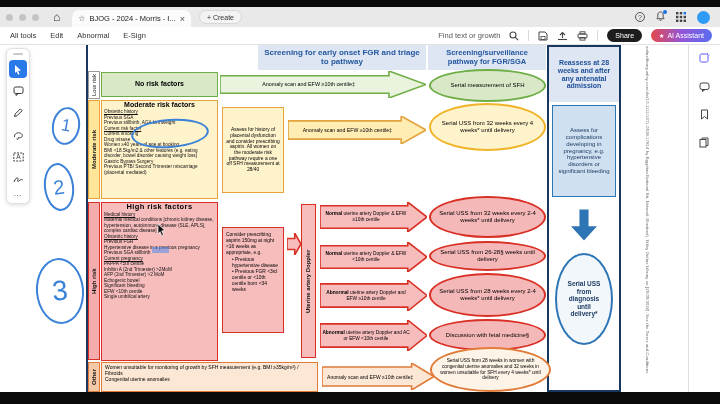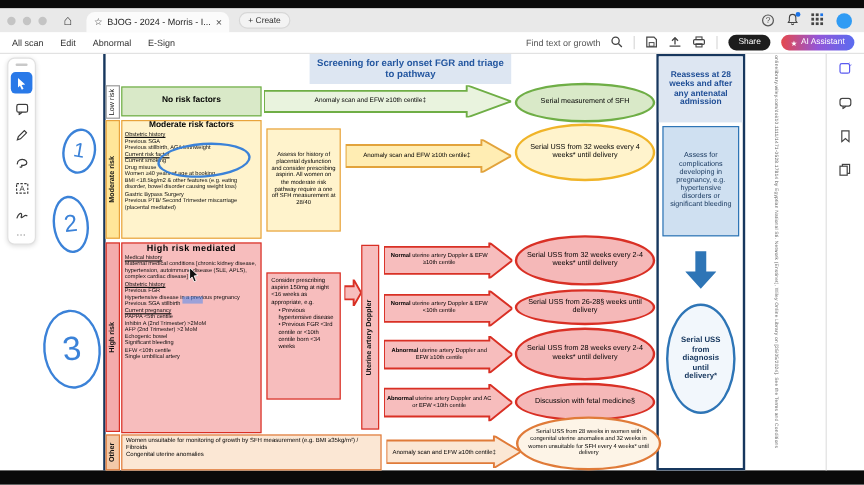--- a/index.html
+++ b/index.html
@@ -100,21 +100,21 @@
               <rect x="3.8" y="7.6" width="2.4" height="2.4"></rect>
               <rect x="7.6" y="7.6" width="2.4" height="2.4"></rect>
             </g>
           </svg>
       </div>
       <div class="avatar"></div>
     </div>
   </div>
 
   <div class="abs app-toolbar">
-    <span class="menu">All scan</span>
+    <span class="menu">All tools</span>
     <span class="menu">Edit</span>
     <span class="menu">Abnormal</span>
     <span class="menu">E-Sign</span>
     <div class="tb-right">
       <span class="find-label">Find text or growth</span>
       <span>
         <svg width="10" height="10" viewBox="0 0 10 10">
             <circle cx="4" cy="4" r="3" fill="none" stroke="#444" stroke-width="1.1"></circle>
             <line x1="6.3" y1="6.3" x2="9.2" y2="9.2" stroke="#444" stroke-width="1.1"></line>
           </svg>
@@ -182,20 +182,23 @@
     <div class="tool">
       <svg width="11" height="9" viewBox="0 0 11 9">
           <path d="M1 7C2.5 3 4.5 2 5 3.5 5.4 4.8 3.6 6.8 5.4 6.2 7 5.7 7.5 3.5 9.8 5" fill="none" stroke="#3b3b3b" stroke-width="1"></path>
         </svg>
     </div>
     <div class="dots3">⋯</div>
   </div>
 
   <div class="abs hdr" style="left:258px;top:45px;width:168px;height:25px;font-size:8px;padding:0 6px">
     <div>Screening for early onset FGR and triage to pathway</div>
+  </div>
+  <div class="abs hdr" style="left:428px;top:45px;width:118px;height:25px;font-size:7.5px;padding:0 4px">
+    <div>Screening/surveillance pathway for FGR/SGA</div>
   </div>
 
   <div class="abs" style="left:86px;top:45px;width:2px;height:347px;background:#17375e"></div>
 
   <div class="abs vlab" style="left:88px;top:71px;width:12px;height:28px;border:1px solid #9a9a9a">Low risk</div>
   <div class="abs box" style="left:101px;top:72px;width:117px;height:25px;background:#d9e9c8;border-color:#6fae46;display:flex;align-items:center;justify-content:center;font-size:7px;font-weight:bold">
     <span>No risk factors</span>
   </div>
   <div class="abs arrow-wrap" style="left:220px;top:71px;width:206px;height:27px">
     <svg viewBox="0 0 100 40" preserveAspectRatio="none">
@@ -231,21 +234,21 @@
         <polygon points="0,7 82,7 82,0 100,20 82,40 82,33 0,33" fill="#ffedb3" stroke="#e2a33c" stroke-width="1.6" vector-effect="non-scaling-stroke"></polygon>
       </svg>
     <div class="atext" style="font-size:5.2px">Anomaly scan and EFW ≥10th centile‡</div>
   </div>
   <div class="abs ell" style="left:429px;top:103px;width:117px;height:48px;background:#fff3cc;border-color:#f0b429;font-size:6px">
     <span>Serial USS from 32 weeks every 4 weeks* until delivery</span>
   </div>
 
   <div class="abs vlab" style="left:88px;top:202px;width:12px;height:158px;background:#f4acac;border:1px solid #d93025;font-weight:bold">High risk</div>
   <div class="abs box pink" style="left:101px;top:202px;width:117px;height:159px">
-    <div style="font-size:7.5px;font-weight:bold;text-align:center;letter-spacing:.4px">High risk mediated</div>
+    <div style="font-size:7.5px;font-weight:bold;text-align:center;letter-spacing:.4px">High risk factors</div>
     <div class="items">
       <div class="u">Medical history</div>
       <div>Maternal medical conditions [chronic kidney disease, hypertension, autoimmune disease (SLE, APLS), complex cardiac disease]</div>
       <div class="u">Obstetric history</div>
       <div>Previous FGR</div>
       <div>Hypertensive disease in a previous pregnancy</div>
       <div>Previous SGA stillbirth</div>
       <div class="u">Current pregnancy</div>
       <div>PAPPA &lt;5th centile</div>
       <div>Inhibin A (2nd Trimester) &gt;2MoM</div>

